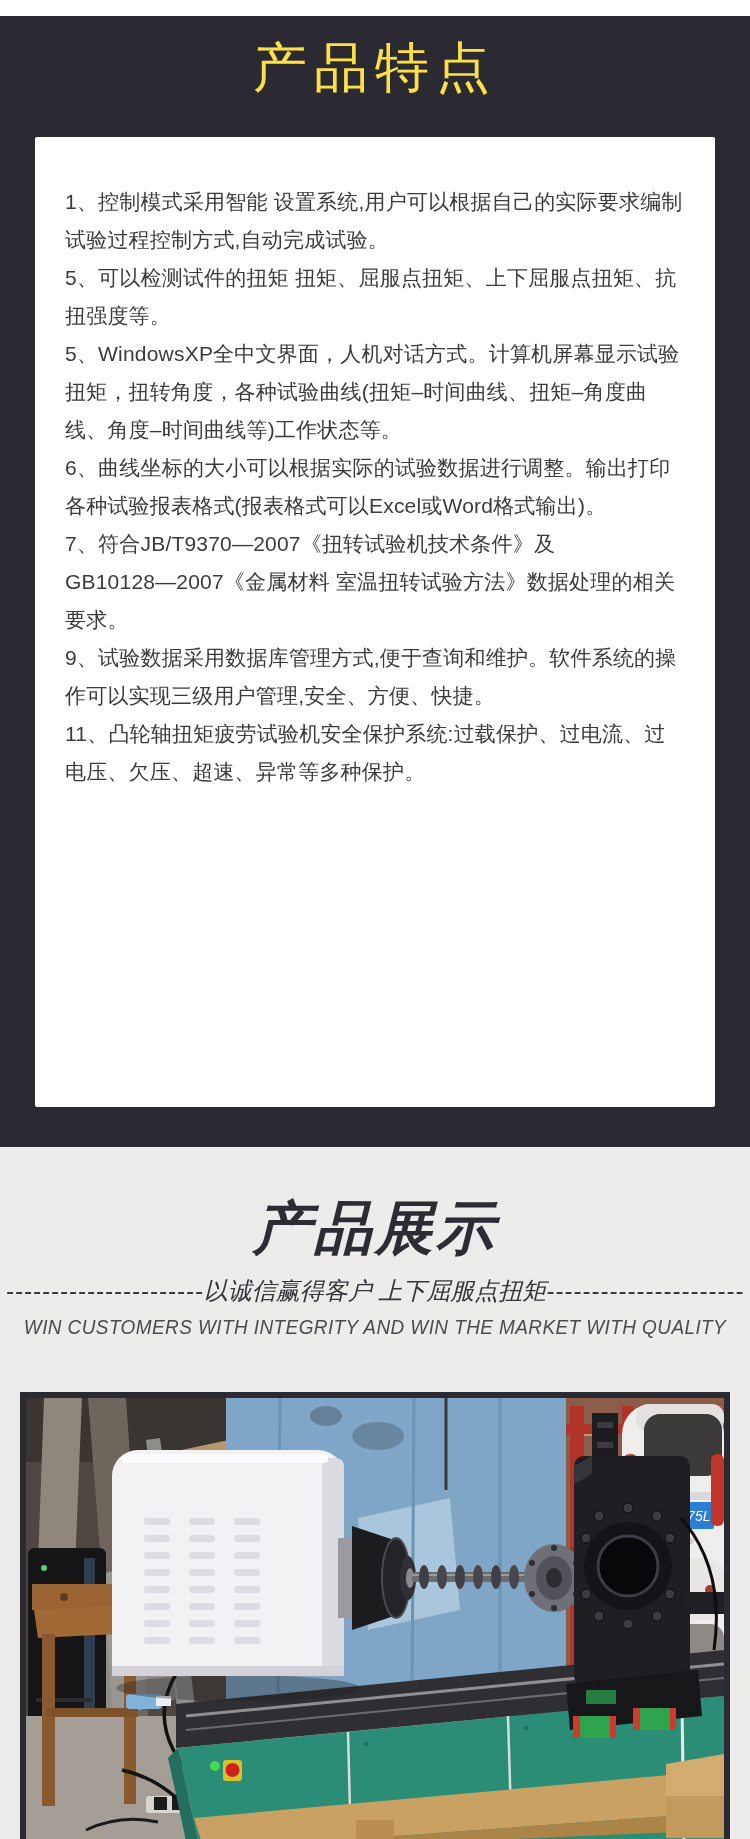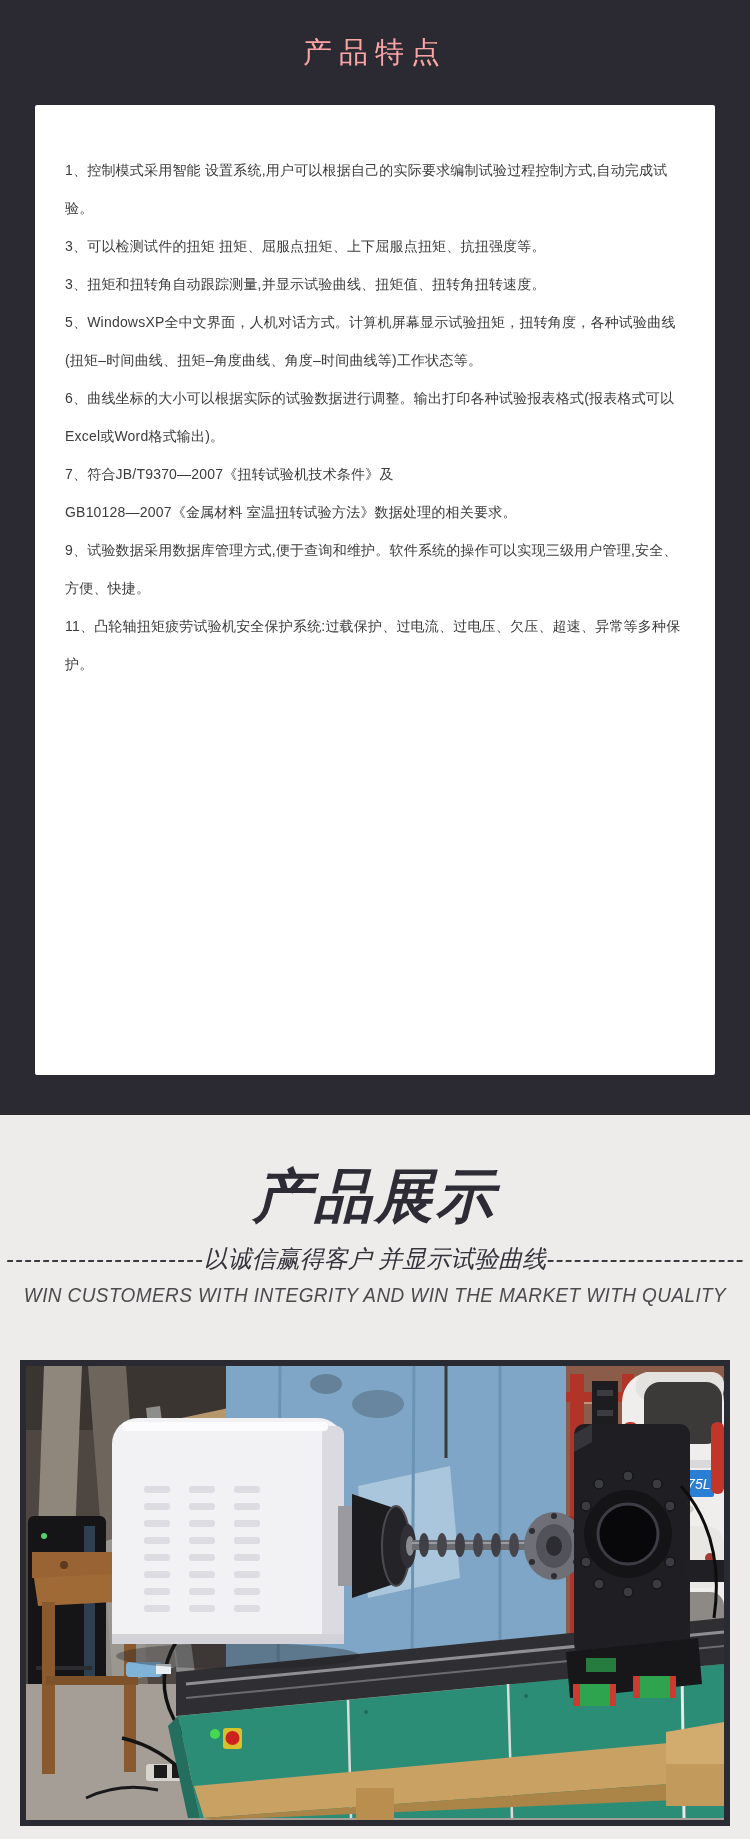--- a/index.html
+++ b/index.html
@@ -1,24 +1,24 @@
 <!DOCTYPE html>
 <html><head>
 <meta charset="utf-8">
 <style>
   html,body{margin:0;padding:0;background:#ffffff;}
   .page{width:750px;height:1839px;margin:0 auto;overflow:hidden;
         font-family:"Liberation Sans","DejaVu Sans",sans-serif;}
   
   .features{background:#2b2a33;padding:0 35px 40px;box-sizing:border-box;}
-  .features-title{margin:0;height:105px;display:flex;align-items:center;justify-content:center;
-        color:#fca5a5;font-size:29px;font-weight:500;letter-spacing:7px;}
+  .features-title{margin:16px;height:105px;display:flex;align-items:center;justify-content:center;
+        color:#fde047;font-size:54px;font-weight:500;letter-spacing:7px;}
   .card{background:#ffffff;border-radius:2px;box-sizing:border-box;
         min-height:970px;padding:46px 30px 30px;}
-  .feat{margin:0;font-size:14px;line-height:38px;color:#3b3b3b;white-space:pre-line;
+  .feat{margin:0;font-size:21px;line-height:38px;color:#3b3b3b;white-space:pre-line;
         letter-spacing:0.2px;}
   
   .display{background:#edecea;height:724px;box-sizing:border-box;text-align:center;font-style:italic;}
   .display-title{margin:0;padding-top:48px;font-size:58px;line-height:66px;font-weight:800;
         color:#2d2c35;letter-spacing:3px;}
   .tagline{margin-top:14px;font-size:24px;line-height:32px;color:#35343c;white-space:nowrap;}
   .tagline .dashes{letter-spacing:1px;color:#3a3a40;}
   .subtitle-en{margin-top:8px;font-size:19px;line-height:26px;color:#4b4b4f;letter-spacing:0.4px;
         transform:scaleY(1.05);}
   .photo-frame{margin:51px auto 0;width:698px;height:454px;border:6px solid #2a2a32;
@@ -27,35 +27,34 @@
 </style>
 </head>
 <body>
 
 <div class="page">
 
   <section class="features">
     <h1 class="features-title">产品特点</h1>
     <div class="card">
       <p class="feat">1、控制模式采用智能 设置系统,用户可以根据自己的实际要求编制试验过程控制方式,自动完成试验。</p>
-      <p class="feat">3、可以检测试件的扭矩 扭矩、屈服点扭矩、上下屈服点扭矩、抗扭强度等。</p>
-      <p class="feat">3、扭矩和扭转角自动跟踪测量,并显示试验曲线、扭矩值、扭转角扭转速度。</p>
+      <p class="feat">5、可以检测试件的扭矩 扭矩、屈服点扭矩、上下屈服点扭矩、抗扭强度等。</p>
       <p class="feat">5、WindowsXP全中文界面，人机对话方式。计算机屏幕显示试验扭矩，扭转角度，各种试验曲线(扭矩–时间曲线、扭矩–角度曲线、角度–时间曲线等)工作状态等。</p>
       <p class="feat">6、曲线坐标的大小可以根据实际的试验数据进行调整。输出打印各种试验报表格式(报表格式可以Excel或Word格式输出)。</p>
       <p class="feat">7、符合JB/T9370—2007《扭转试验机技术条件》及
 GB10128—2007《金属材料 室温扭转试验方法》数据处理的相关要求。</p>
       <p class="feat">9、试验数据采用数据库管理方式,便于查询和维护。软件系统的操作可以实现三级用户管理,安全、方便、快捷。</p>
       <p class="feat">11、凸轮轴扭矩疲劳试验机安全保护系统:过载保护、过电流、过电压、欠压、超速、异常等多种保护。</p>
     </div>
   </section>
 
   <section class="display">
     <h2 class="display-title">产品展示</h2>
     <div class="tagline">
-      <span class="dashes">----------------------</span><span>以诚信赢得客户 并显示试验曲线</span><span class="dashes">----------------------</span>
+      <span class="dashes">----------------------</span><span>以诚信赢得客户 上下屈服点扭矩</span><span class="dashes">----------------------</span>
     </div>
     <div class="subtitle-en">WIN CUSTOMERS WITH INTEGRITY AND WIN THE MARKET WITH QUALITY</div>
 
     <div class="photo-frame">
       <svg viewBox="0 0 698 454" xmlns="http://www.w3.org/2000/svg">
 
         <rect x="0" y="0" width="698" height="454" fill="#56514c"></rect>
 
         <g>
           <rect x="0" y="0" width="218" height="454" fill="#4e4641"></rect>

